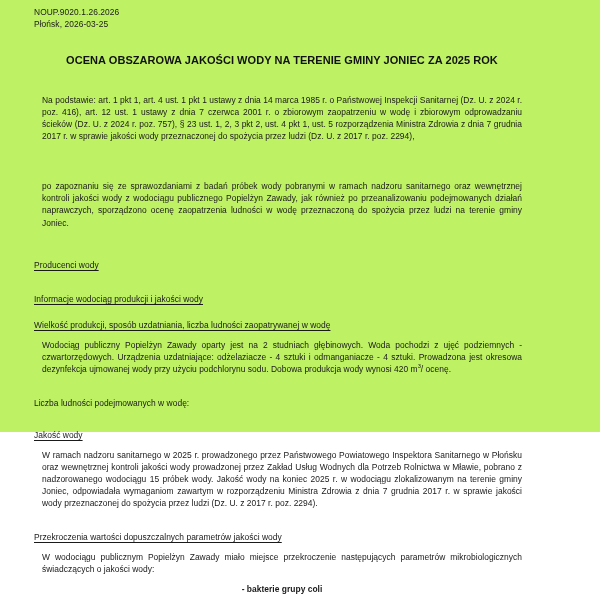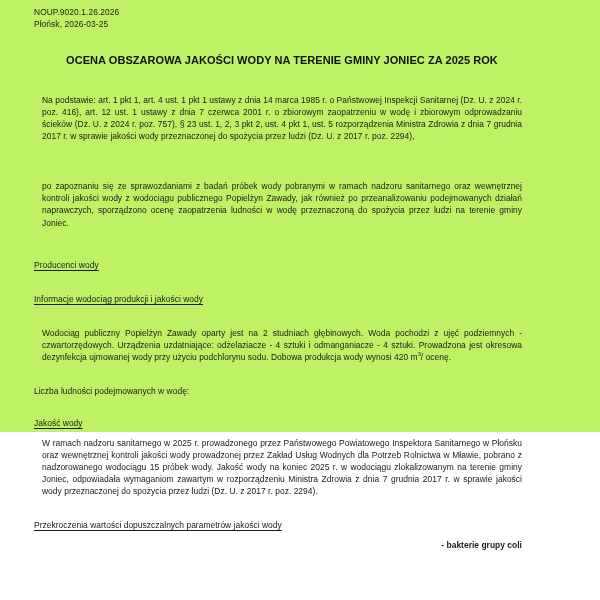--- a/index.html
+++ b/index.html
@@ -48,21 +48,21 @@
     margin: 8px;
     font-size: 8.45px;
     line-height: 12.05px;
     text-align: justify;
     text-justify: inter-word;
     color: #1a1a1a;
     letter-spacing: 0.003em;
     hyphens: none;
   }
   p.body-text.nojust {
-    text-align: right;
+    text-align: center;
   }
   .gap-14 { height: 14px; }
   .gap-20 { height: 20px; }
   .gap-22 { height: 22px; }
   .section-heading {
     margin: 0;
     font-size: 8.45px;
     line-height: 12.05px;
     font-weight: normal;
     color: #1a1a1a;
@@ -107,29 +107,31 @@
   <div class="gap-22"></div>
 
   <div class="section-heading"><span class="u">Producenci wody</span></div>
 
   <div class="gap-22"></div>
 
   <div class="section-heading"><span class="u">Informacje wodociąg produkcji i jakości wody</span></div>
 
   <div class="gap-14"></div>
 
+  <div class="section-heading"><span class="u"> Wielkość produkcji, sposób uzdatniania, liczba ludności zaopatrywanej w wodę</span></div>
   <p class="body-text"><span>Wodociąg publiczny Popielżyn Zawady oparty jest na 2 studniach głębinowych. Woda pochodzi z ujęć podziemnych - czwartorzędowych. Urządzenia uzdatniające: odżelaziacze - 4 sztuki i odmanganiacze - 4 sztuki. Prowadzona jest okresowa dezynfekcja ujmowanej wody przy użyciu podchlorynu sodu. Dobowa produkcja wody wynosi 420 m</span><sup>3</sup><span>/ ocenę.</span></p>
 
   <div class="gap-14"></div>
 
   <div class="section-heading"><span>Liczba ludności podejmowanych w wodę:</span></div>
 
   <div class="gap-20"></div>
 
   <div class="section-heading"><span class="u">Jakość wody</span></div>
   <p class="body-text">W ramach nadzoru sanitarnego w 2025 r. prowadzonego przez Państwowego Powiatowego Inspektora Sanitarnego w Płońsku oraz wewnętrznej kontroli jakości wody prowadzonej przez Zakład Usług Wodnych dla Potrzeb Rolnictwa w Mławie, pobrano z nadzorowanego wodociągu 15 próbek wody. Jakość wody na koniec 2025 r. w wodociągu zlokalizowanym na terenie gminy Joniec, odpowiadała wymaganiom zawartym w rozporządzeniu Ministra Zdrowia z dnia 7 grudnia 2017 r. w sprawie jakości wody przeznaczonej do spożycia przez ludzi (Dz. U. z 2017 r. poz. 2294).</p>
 
   <div class="gap-14"></div>
 
   <div class="section-heading"><span class="u">Przekroczenia wartości dopuszczalnych parametrów jakości wody</span></div>
+  <p class="body-text">W wodociągu publicznym Popielżyn Zawady miało miejsce przekroczenie następujących parametrów mikrobiologicznych świadczących o jakości wody:</p>
   <p class="body-text nojust bold">- bakterie grupy coli</p>
 
 </div>
 
 </body></html>

